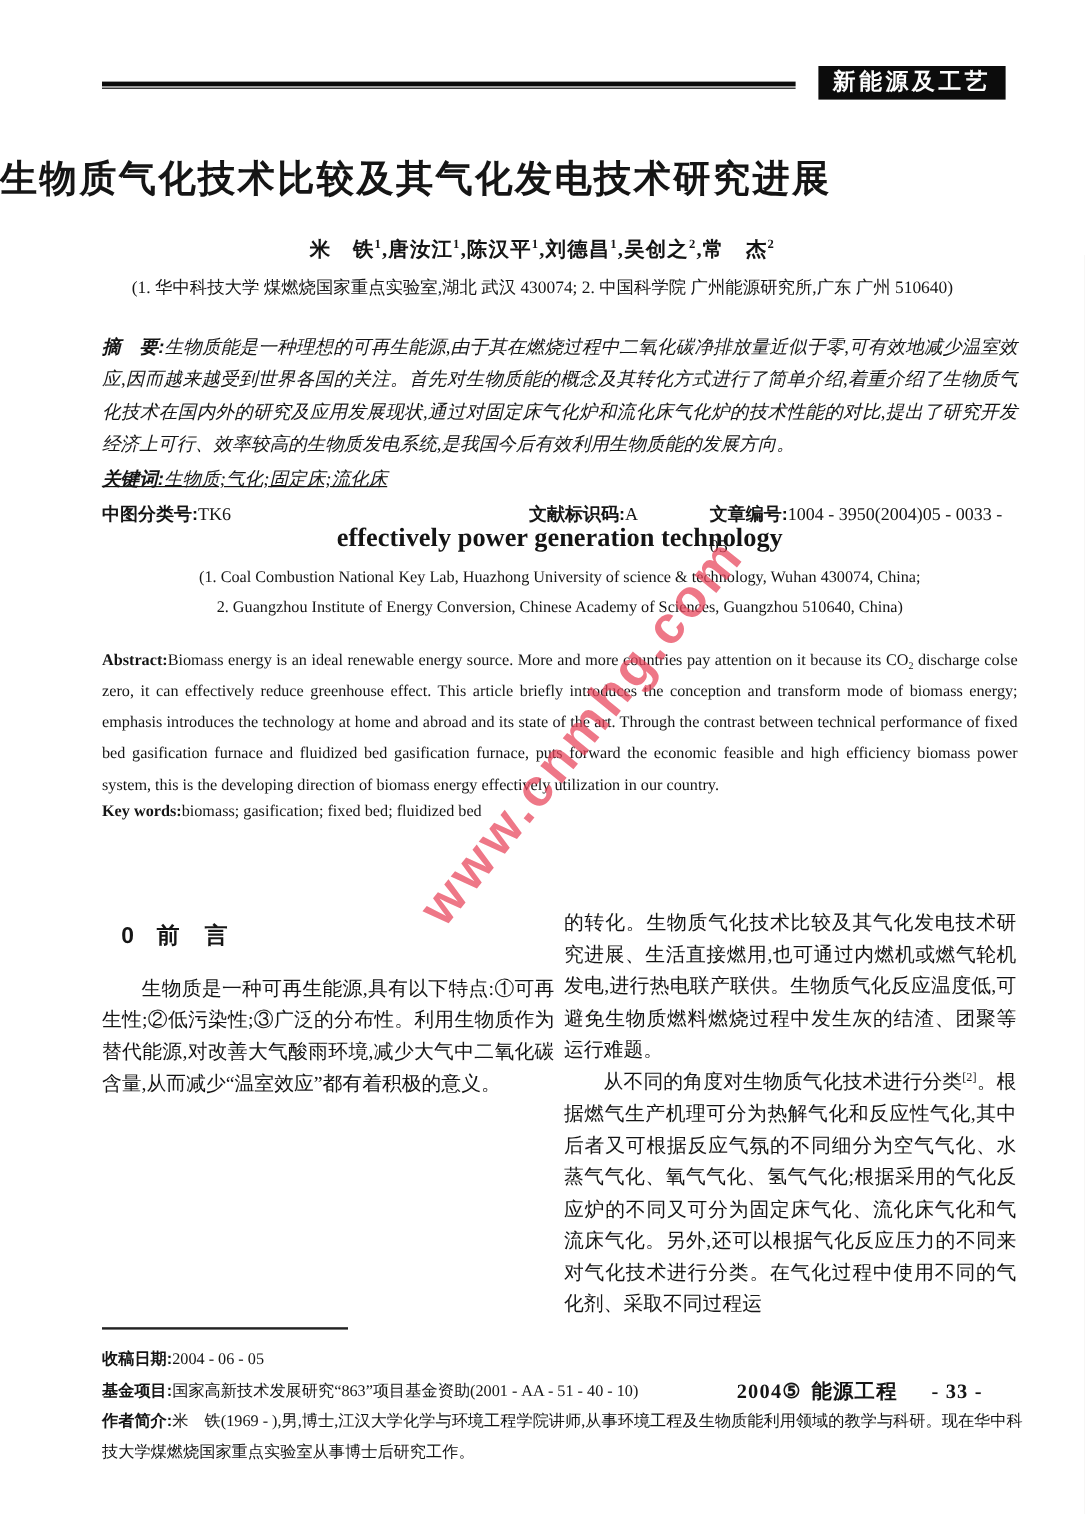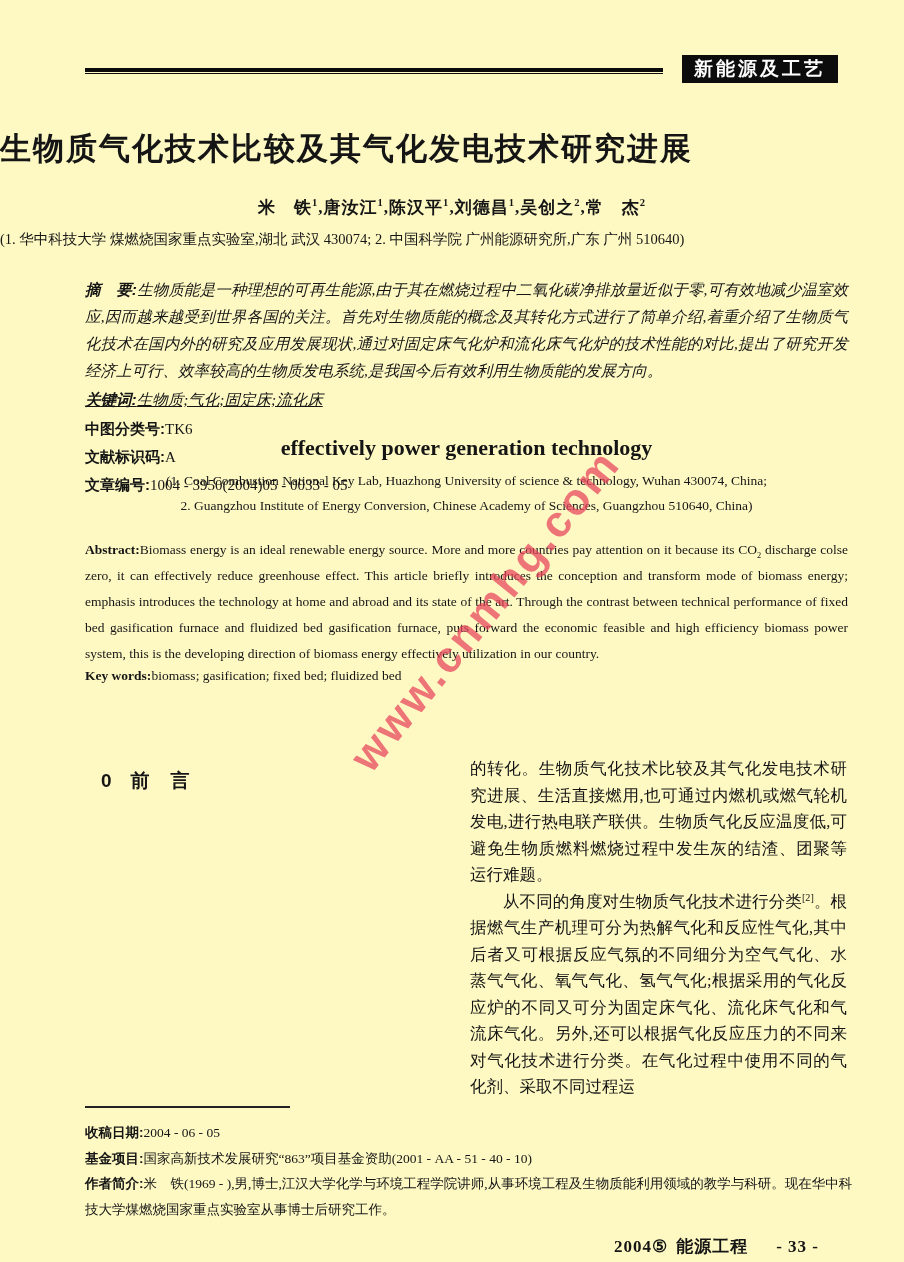--- a/index.html
+++ b/index.html
@@ -2,21 +2,21 @@
 <html><head>
 <meta charset="utf-8">
 <style>
   * { margin: 0; padding: 0; box-sizing: border-box; }
   html, body { background: #e9e8e4; }
   .page {
     position: relative;
     width: 904px;
     height: 1262px;
     margin: 0 auto;
-    background: #fef9c3;
+    background: #ffffff;
     font-family: "Liberation Serif", "DejaVu Serif", serif;
     color: #151515;
     overflow: hidden;
   }
   sup { font-size: 0.62em; vertical-align: super; line-height: 0; }
   sub { font-size: 0.62em; vertical-align: sub; line-height: 0; }
 
   
   .header-rule {
     position: absolute; top: 55px; left: 85px; width: 753px; height: 28px;
@@ -37,33 +37,33 @@
     position: absolute; top: 128px; left: 0; width: 100%;
     text-align: left; font-weight: bold; font-size: 31px; letter-spacing: 2px;
     font-family: "Liberation Sans", "DejaVu Sans", sans-serif;
   }
   .authors-cn {
     position: absolute; top: 196px; left: 0; width: 100%;
     text-align: center; font-weight: bold; font-size: 17px; letter-spacing: 1px;
   }
   .affil-cn {
     position: absolute; top: 230px; left: 0; width: 100%;
-    text-align: left; font-size: 14.5px;
+    text-align: center; font-size: 14.5px;
   }
 
   .cn-meta {
     position: absolute; top: 276px; left: 85px; width: 763px;
     font-size: 16.5px; line-height: 27px;
   }
   .cn-meta .lbl { font-weight: bold; font-family: "Liberation Sans", "DejaVu Sans", sans-serif; }
   .abstract-cn { text-align: justify; font-style: italic; font-size: 15.5px; }
   .keywords-cn { margin-top: 2px; font-size: 15.5px; font-style: italic; text-decoration: underline; }
-  .meta-row { margin-top: 2px; display: flex; font-size: 15px; font-style: normal; flex-direction: column; }
+  .meta-row { margin-top: 2px; display: flex; font-size: 15px; font-style: normal; }
   .meta-row .item1 { width: 303px; }
-  .meta-row .item2 { width: 215px; }
+  .meta-row .item2 { width: 215px; text-align: center; }
 
   .en-block { position: absolute; top: 430px; left: 85px; width: 763px; }
   .title-en {
     text-align: center; font-weight: bold; font-size: 22px; line-height: 35px;
   }
   .authors-en { text-align: center; font-weight: bold; font-size: 15px; margin-top: 7px; }
   .affil-en { text-align: center; font-size: 13.5px; line-height: 25px; margin-top: 3px; }
   .abstract-en { text-align: justify; font-size: 13.5px; line-height: 26px; margin-top: 19px; }
   .abstract-en .lbl, .keywords-en .lbl { font-weight: bold; }
   .keywords-en { font-size: 13.5px; margin-top: 1px; }
@@ -79,21 +79,21 @@
   .col p.indent { text-indent: 2em; }
 
   .footnote {
     position: absolute; left: 85px; top: 1106px; width: 772px;
     font-size: 13.5px; line-height: 25.5px;
   }
   .footnote .sep { width: 205px; border-top: 2px solid #222; margin-bottom: 12px; }
   .footnote .lbl { font-weight: bold; font-family: "Liberation Sans", "DejaVu Sans", sans-serif; }
 
   .page-footer {
-    position: absolute; top: 1235px; right: 85px;
+    position: absolute; top: 1148px; right: 85px;
     font-weight: bold; font-size: 17px; letter-spacing: 1px;
   }
   .page-footer .journal { margin: 0 6px 0 8px; font-family: "Liberation Sans", "DejaVu Sans", sans-serif; }
   .page-footer .pageno { margin-left: 22px; }
 
   .watermark {
     position: absolute; left: 255px; top: 585px; width: 460px;
     transform: rotate(-51deg); transform-origin: center;
     font-family: "Liberation Sans", "DejaVu Sans", sans-serif;
     font-size: 44px; font-weight: bold; letter-spacing: 3px;
@@ -133,20 +133,21 @@
     <div class="affil-en">
       <div>(1. Coal Combustion National Key Lab, Huazhong University of science &amp; technology, Wuhan 430074, China;</div>
       <div>2. Guangzhou Institute of Energy Conversion, Chinese Academy of Sciences, Guangzhou 510640, China)</div>
     </div>
     <p class="abstract-en"><span class="lbl">Abstract:</span><span>Biomass energy is an ideal renewable energy source. More and more countries pay attention on it because its CO<sub>2</sub> discharge colse zero, it can effectively reduce greenhouse effect. This article briefly introduces the conception and transform mode of biomass energy; emphasis introduces the technology at home and abroad and its state of the art. Through the contrast between technical performance of fixed bed gasification furnace and fluidized bed gasification furnace, puts forward the economic feasible and high efficiency biomass power system, this is the developing direction of biomass energy effectively utilization in our country.</span></p>
     <p class="keywords-en"><span class="lbl">Key words:</span><span>biomass; gasification; fixed bed; fluidized bed</span></p>
   </div>
 
   <div class="col col-left">
     <div class="section-h"><span class="num">0</span><span>前　言</span></div>
+    <p class="indent">生物质是一种可再生能源,具有以下特点:①可再生性;②低污染性;③广泛的分布性。利用生物质作为替代能源,对改善大气酸雨环境,减少大气中二氧化碳含量,从而减少“温室效应”都有着积极的意义。</p>
   </div>
 
   <div class="col col-right">
     <p>的转化。生物质气化技术比较及其气化发电技术研究进展、生活直接燃用,也可通过内燃机或燃气轮机发电,进行热电联产联供。生物质气化反应温度低,可避免生物质燃料燃烧过程中发生灰的结渣、团聚等运行难题。</p>
     <p class="indent">从不同的角度对生物质气化技术进行分类<sup>[2]</sup>。根据燃气生产机理可分为热解气化和反应性气化,其中后者又可根据反应气氛的不同细分为空气气化、水蒸气气化、氧气气化、氢气气化;根据采用的气化反应炉的不同又可分为固定床气化、流化床气化和气流床气化。另外,还可以根据气化反应压力的不同来对气化技术进行分类。在气化过程中使用不同的气化剂、采取不同过程运</p>
   </div>
 
   <div class="footnote">
     <div class="sep"></div>
     <div><span class="lbl">收稿日期:</span><span>2004 - 06 - 05</span></div>

